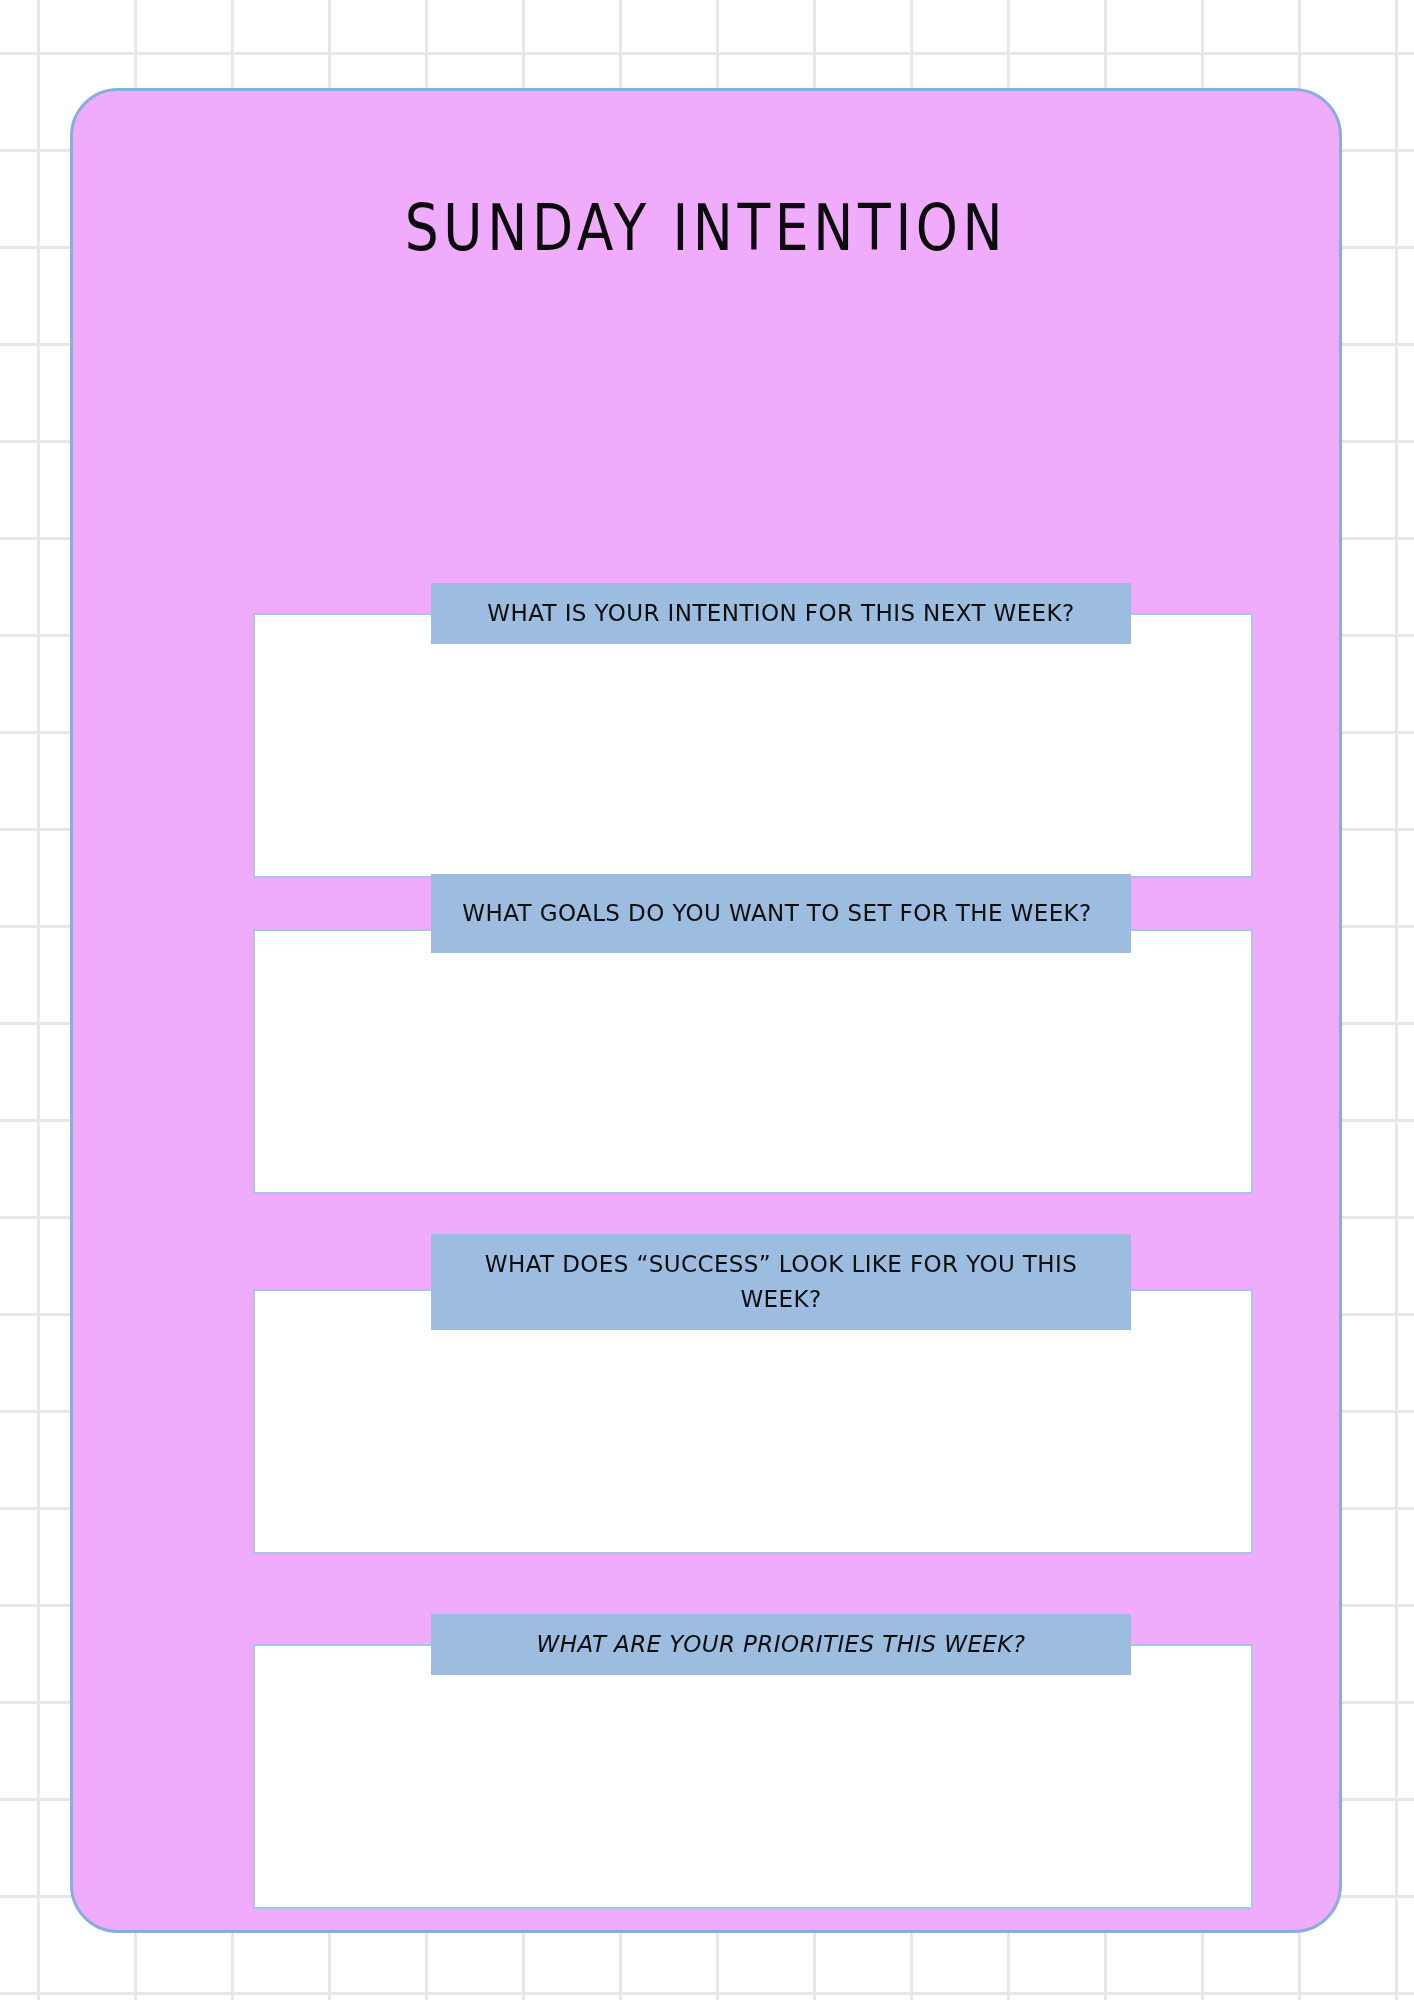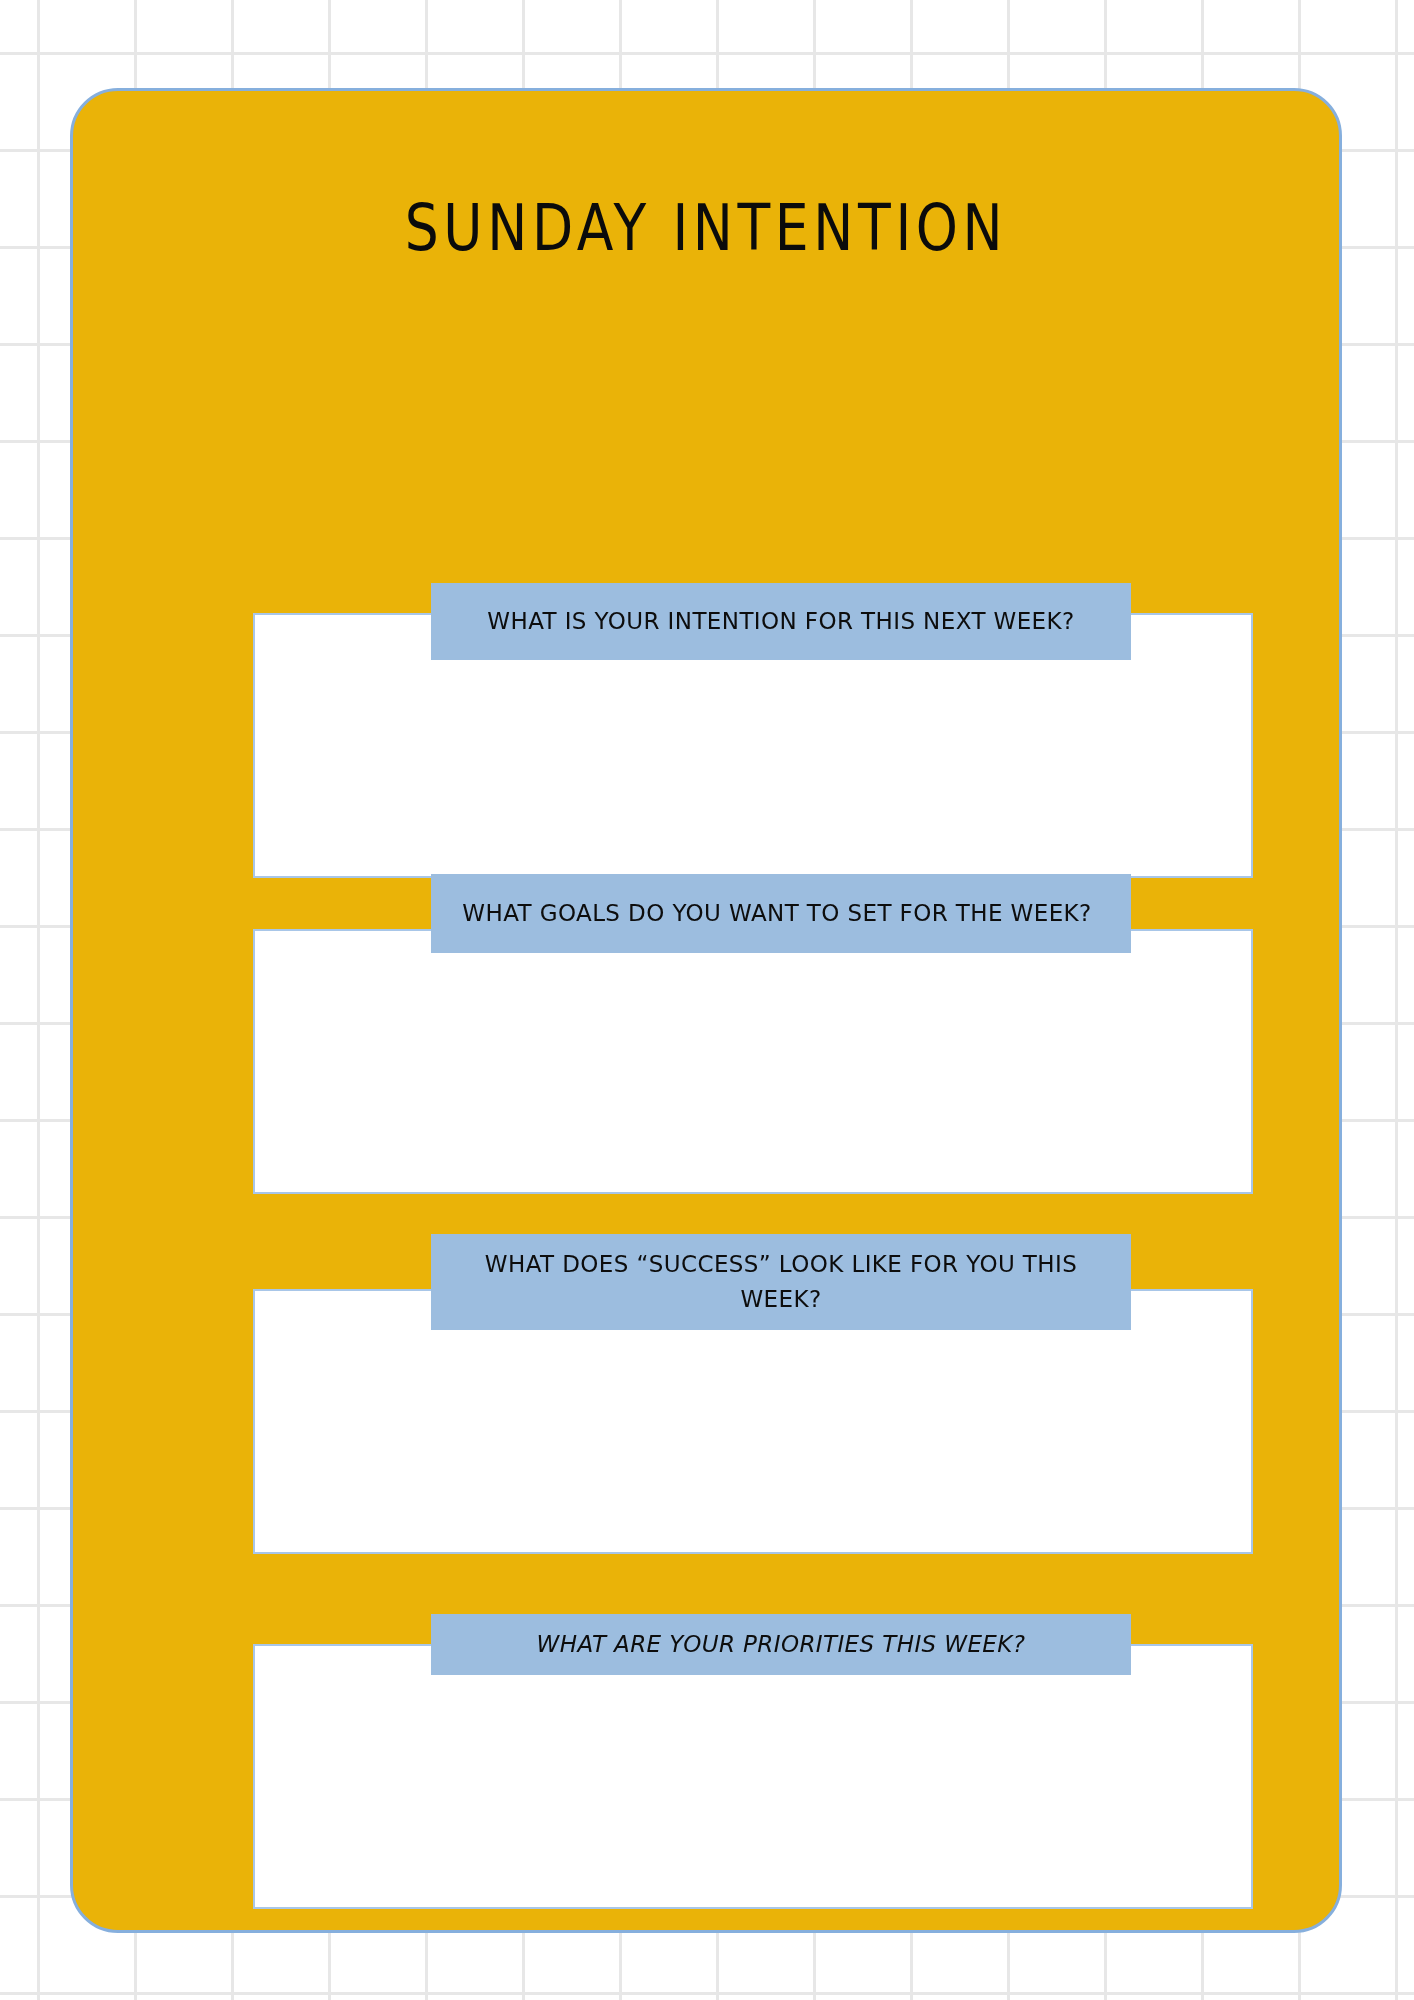--- a/index.html
+++ b/index.html
@@ -31,21 +31,21 @@
   }
 
   
   #worksheet-card {
     position: absolute;
     left: 70px;
     top: 88px;
     width: 1272px;
     height: 1845px;
     box-sizing: border-box;
-    background: #eab308;
+    background: #f0abfc;
     border: 3px solid #86afdd;
     border-radius: 48px;
   }
 
   
   #page-title {
     position: absolute;
     left: 0; right: 0;
     top: 100px;
     text-align: center;
@@ -129,21 +129,21 @@
     justify-content: center;
   }
   .banner-text {
     display: block;
     width: 100%;
   }
 
   
   #question-block-1 { top: 522px; }
   #question-block-1 .answer-box { height: 265px; }
-  #question-block-1 .question-banner { top: -30px; height: 77px; }
+  #question-block-1 .question-banner { top: -30px; height: 61px; }
 
   
   #question-block-2 { top: 838px; }
   #question-block-2 .answer-box { height: 265px; }
   #question-block-2 .question-banner { top: -55px; height: 79px; padding-left: 8px; }
 
   
   #question-block-3 { top: 1198px; }
   #question-block-3 .answer-box { height: 265px; }
   #question-block-3 .question-banner { top: -55px; height: 96px; justify-content: center; }

